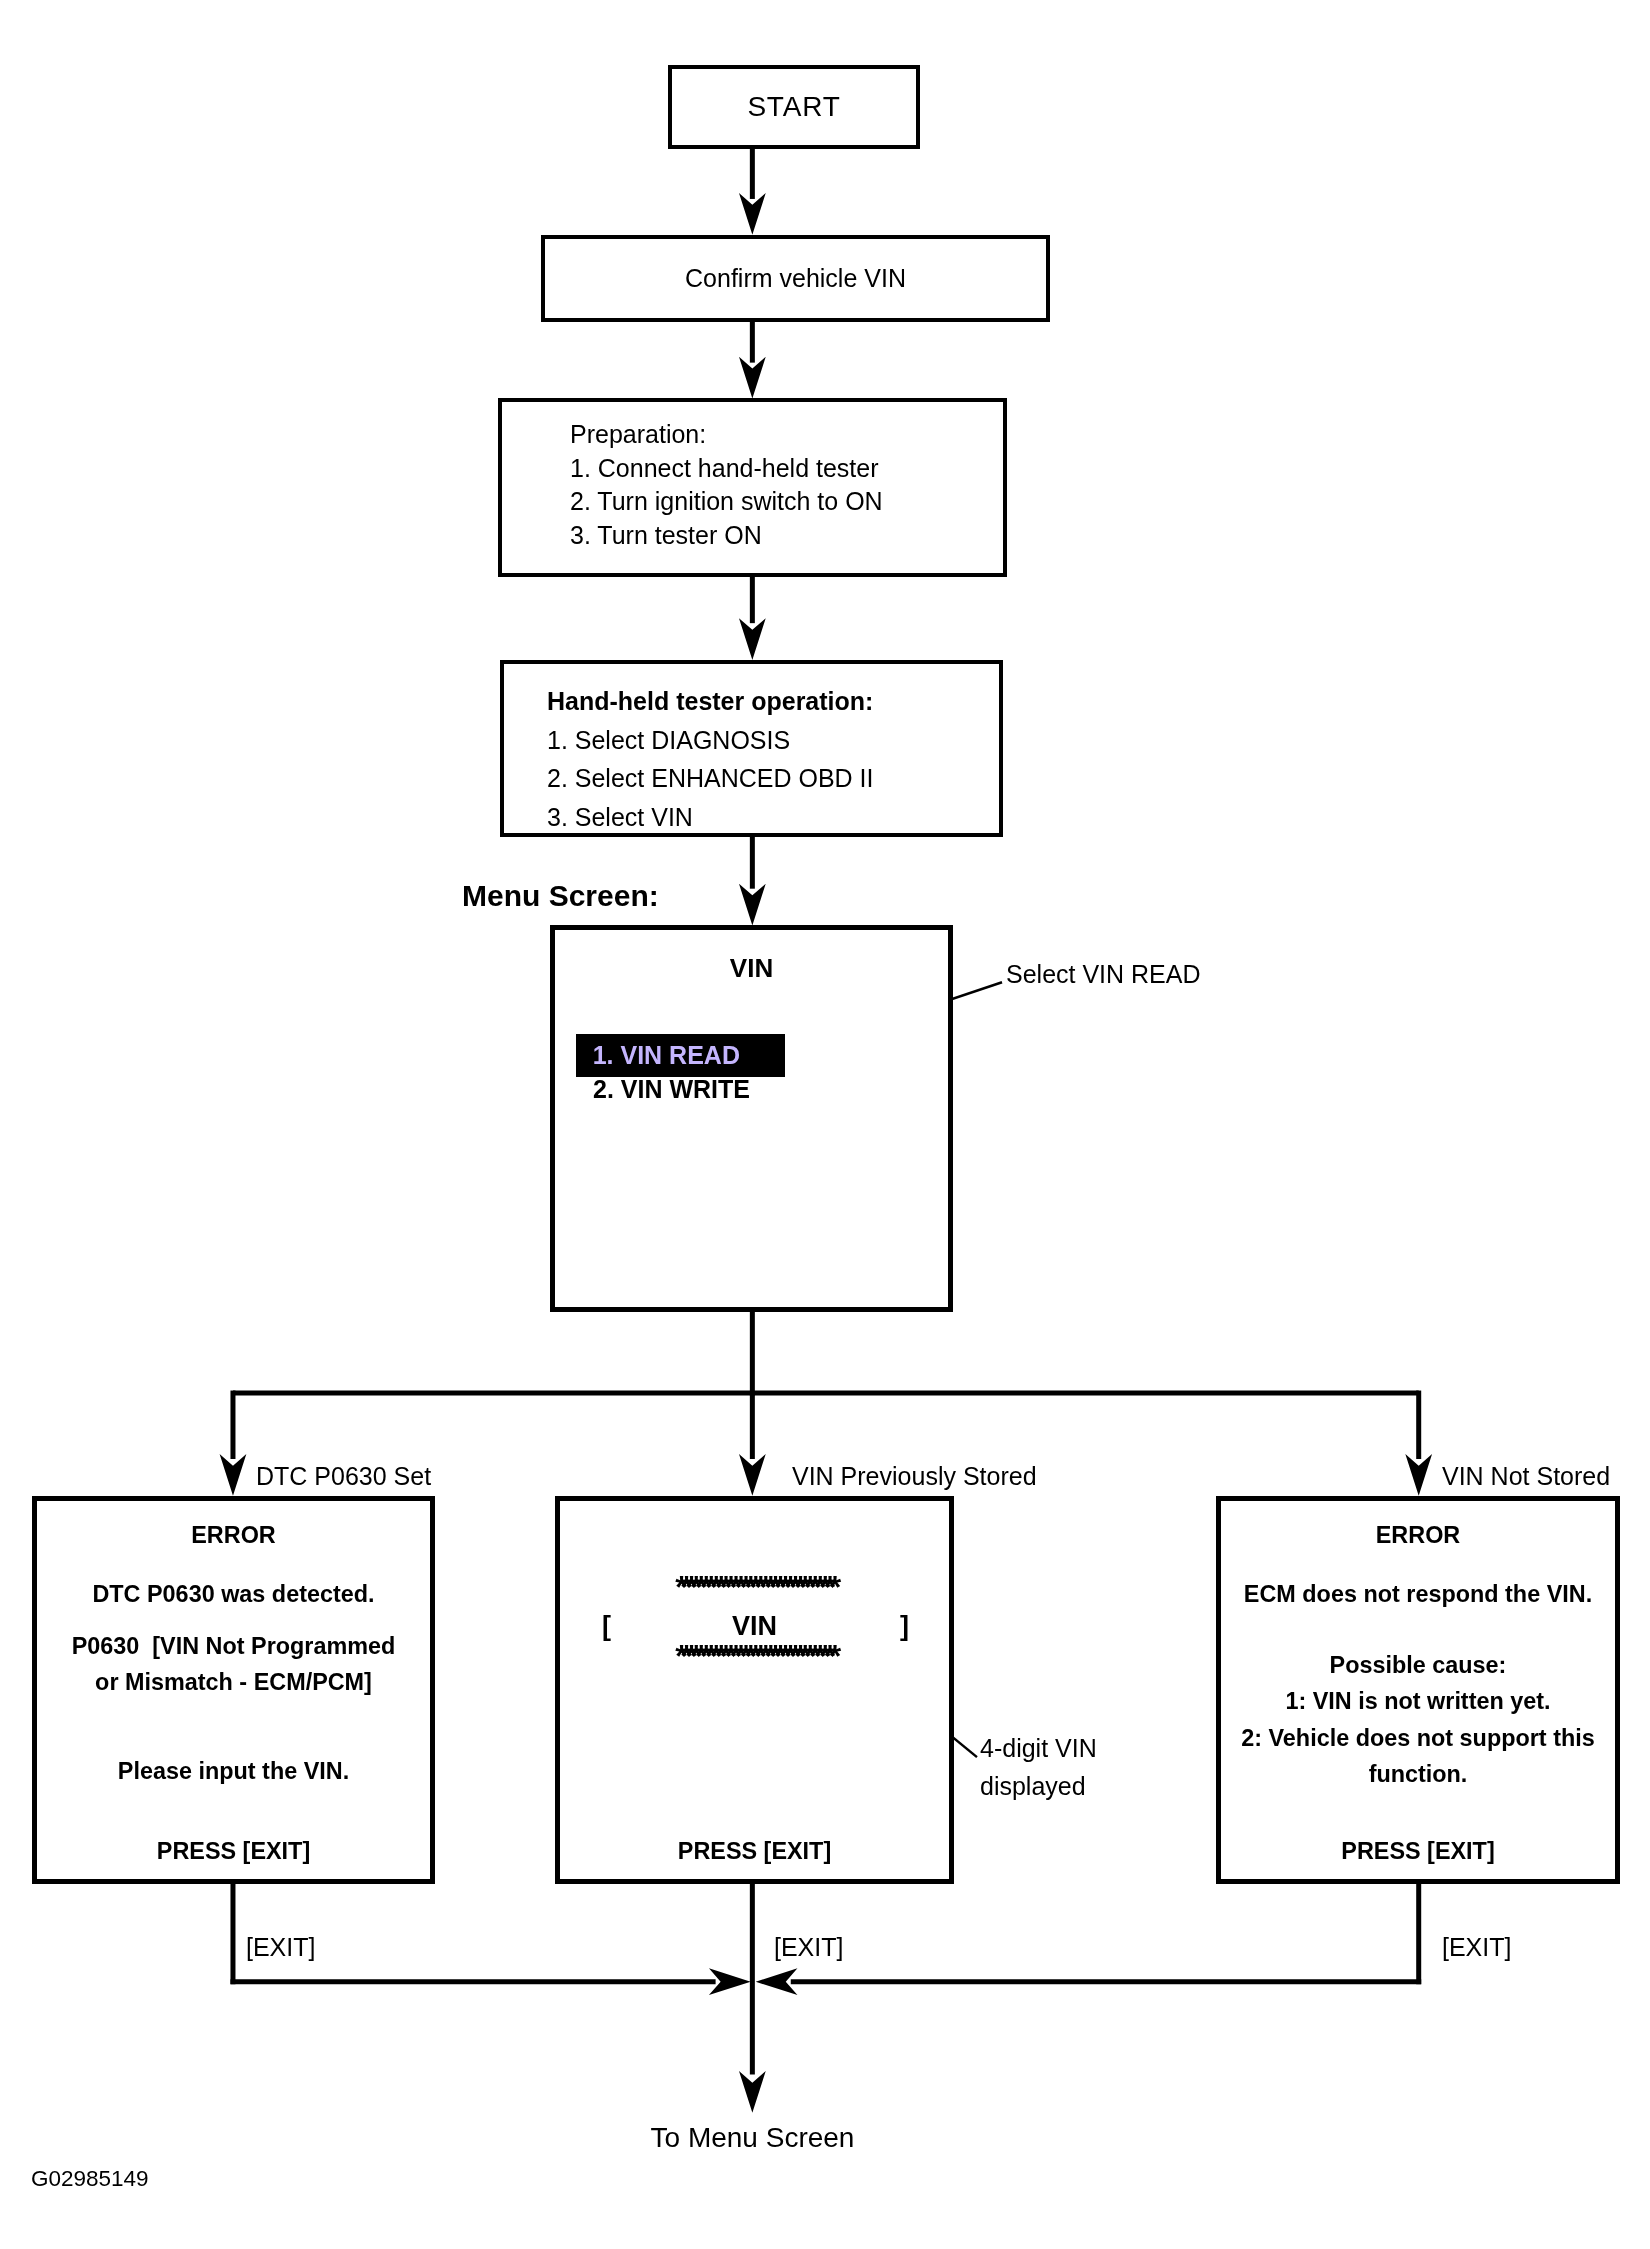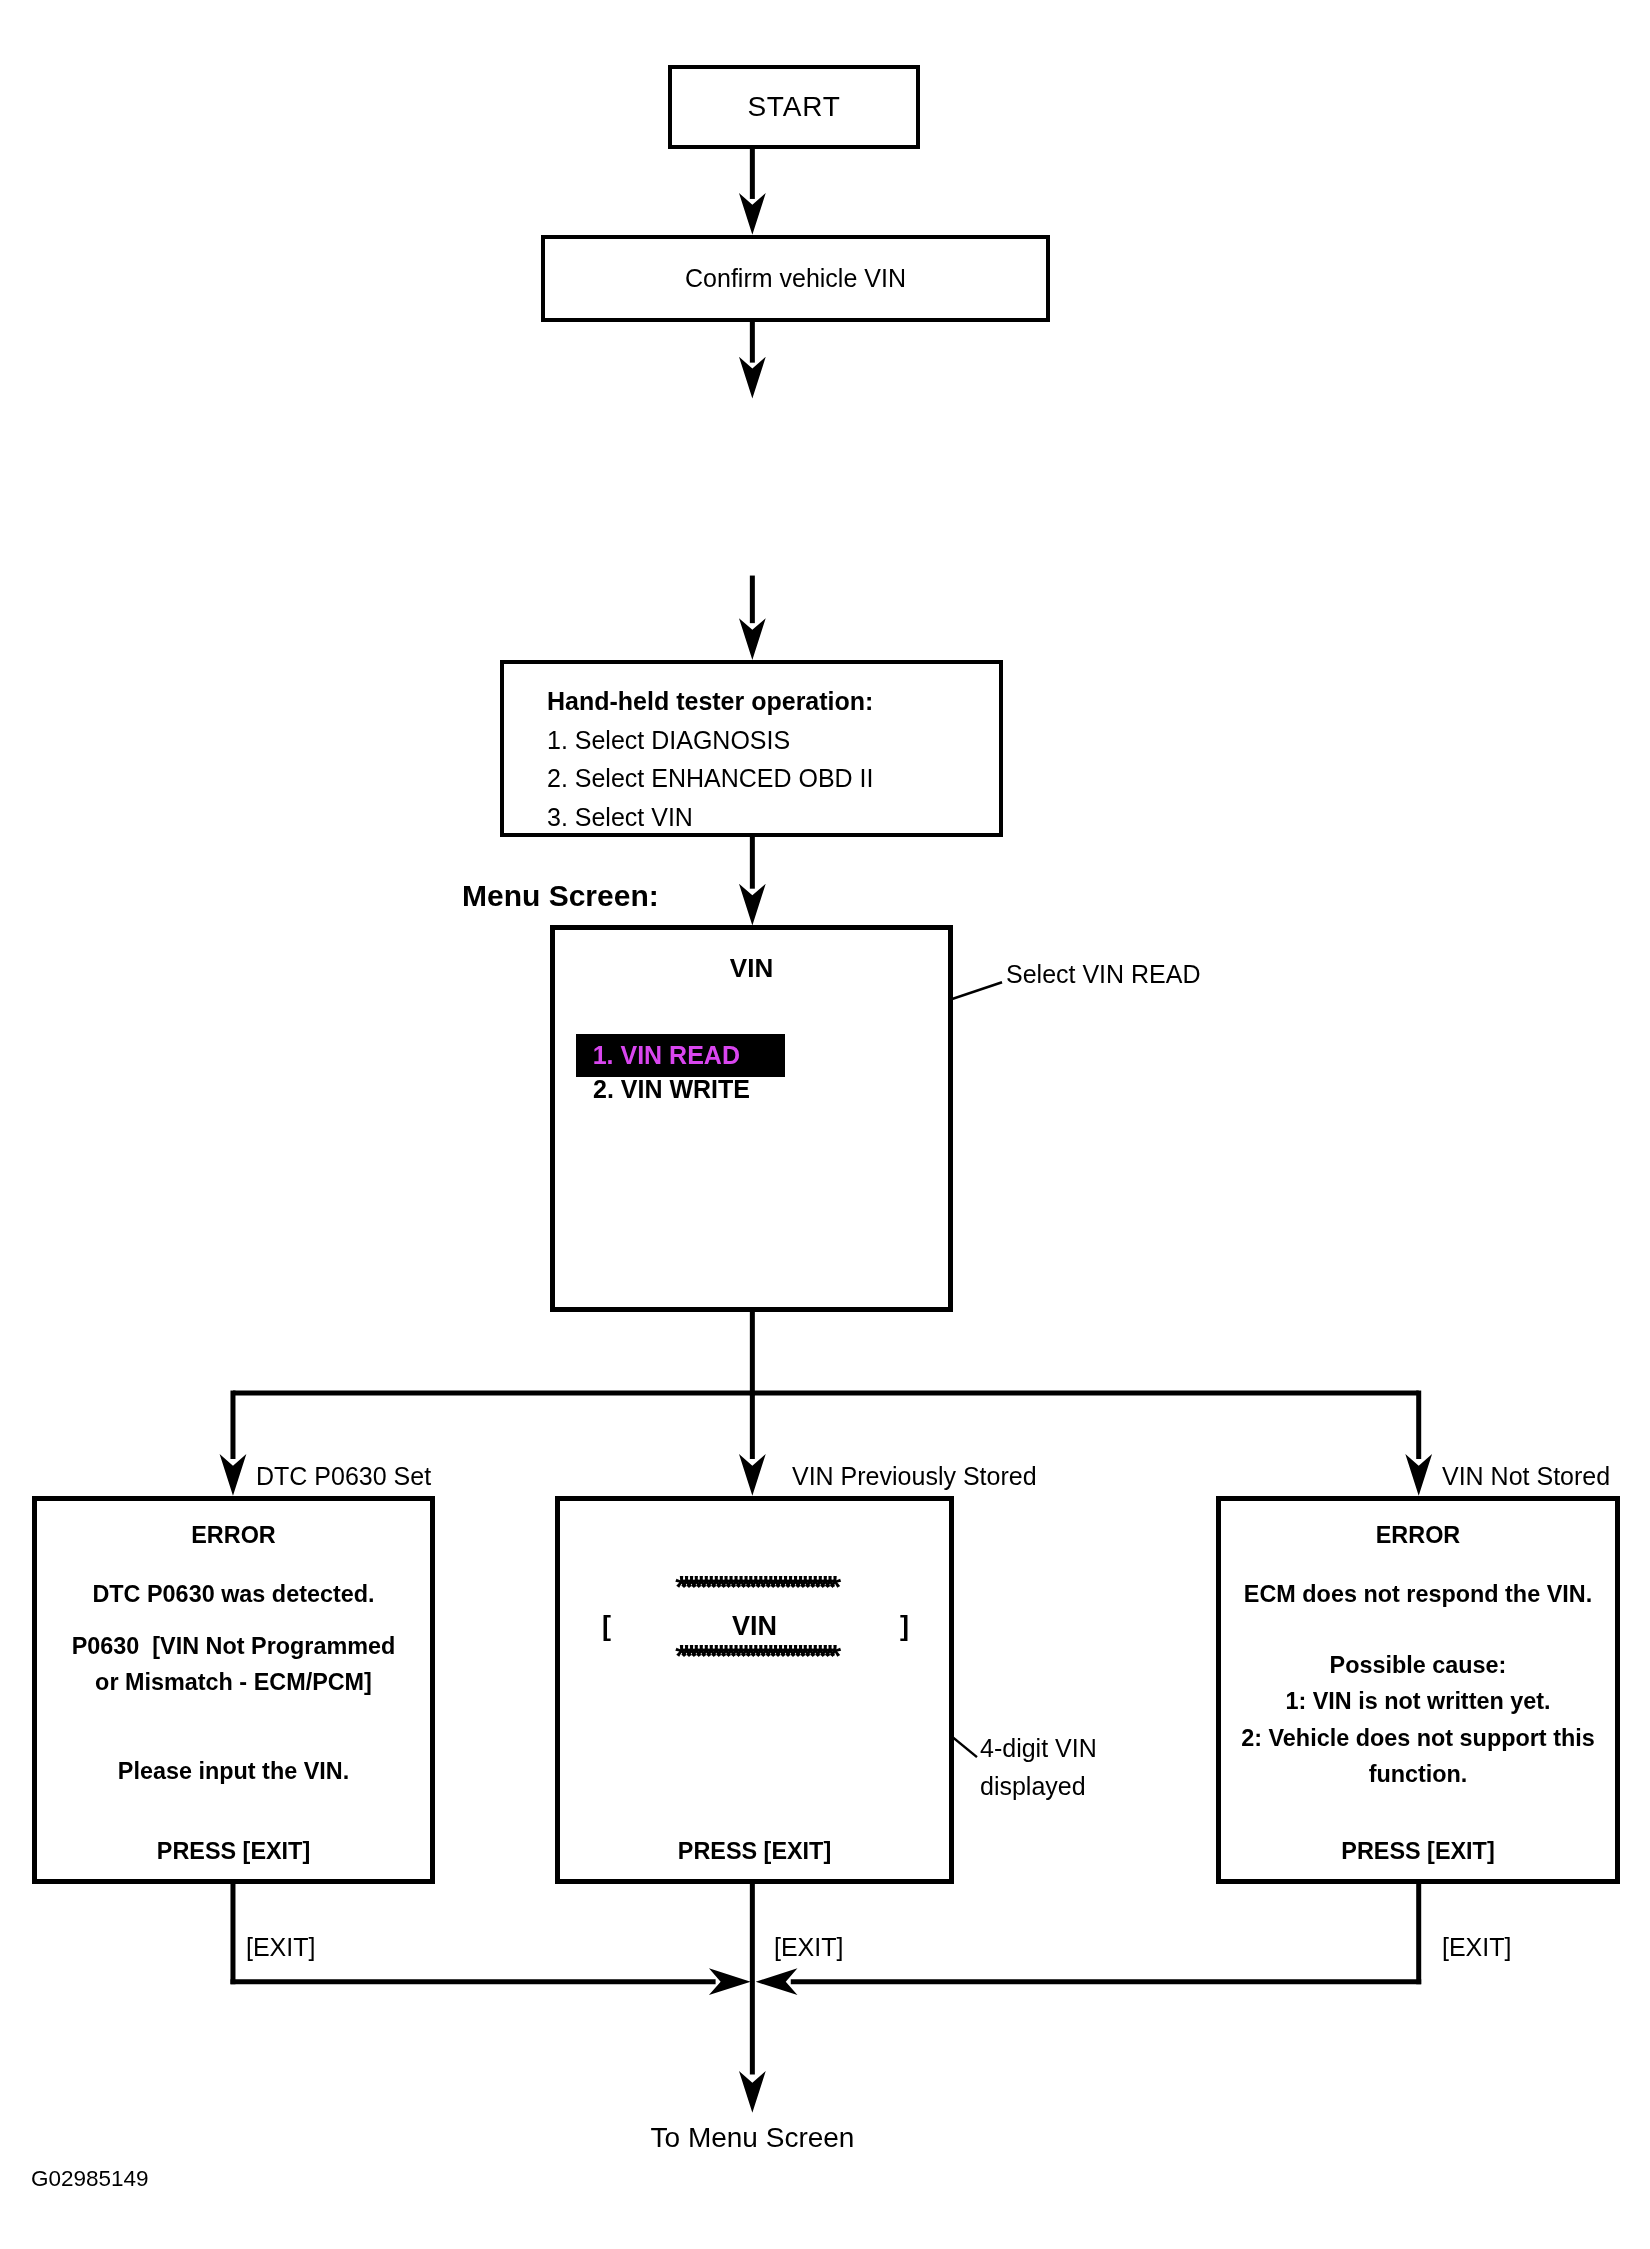--- a/index.html
+++ b/index.html
@@ -22,21 +22,21 @@
     border:5.8px solid #000;background:#fff;
   }
   .center-flex{display:flex;align-items:center;justify-content:center;margin-left:42px;}
   .f30{font-size:25px;}
   .f28b{font-size:23.4px;font-weight:bold;}
   .ctr{left:0;right:0;text-align:center;}
   #svg-layer{position:absolute;left:0;top:0;z-index:1;}
   .boxlayer{z-index:2;}
   .txtlayer{z-index:3;}
   #menu-highlight{
-    position:absolute;background:#000;color:#d946ef;
+    position:absolute;background:#000;color:#c4b5fd;
     font-weight:bold;font-size:25px;
   }
   .stars{
     font-size:32px;font-weight:bold;letter-spacing:-7.5px;
     line-height:1;text-align:center;left:0;right:0;position:absolute;
     white-space:pre;
   }
 </style>
 </head>
 <body>
@@ -103,20 +103,26 @@
   </svg>
 
   <div class="fbox boxlayer center-flex" style="left:626px;top:65px;width:252px;height:84px;">
     <span style="font-size:28px;letter-spacing:0.8px;">START</span>
   </div>
 
   <div class="fbox boxlayer center-flex" style="left:499px;top:235px;width:509px;height:87px;">
     <span class="f30">Confirm vehicle VIN</span>
   </div>
 
+  <div class="fbox boxlayer" style="left:498px;top:398px;width:509px;height:179px;">
+    <div class="tline f30" style="left:68px;top:18.4px;">Preparation:</div>
+    <div class="tline f30" style="left:68px;top:52px;">1. Connect hand-held tester</div>
+    <div class="tline f30" style="left:68px;top:85px;">2. Turn ignition switch to ON</div>
+    <div class="tline f30" style="left:68px;top:119px;">3. Turn tester ON</div>
+  </div>
 
   <div class="fbox boxlayer" style="left:500px;top:660px;width:503px;height:177px;">
     <div class="tline f30" style="left:43px;top:23.4px;font-weight:bold;">Hand-held tester operation:</div>
     <div class="tline f30" style="left:43px;top:62px;">1. Select DIAGNOSIS</div>
     <div class="tline f30" style="left:43px;top:100px;">2. Select ENHANCED OBD II</div>
     <div class="tline f30" style="left:43px;top:139px;">3. Select VIN</div>
   </div>
 
   <div class="screenbox boxlayer" style="left:550px;top:925px;width:403px;height:387px;">
     <div class="tline ctr" style="top:24px;font-size:26px;font-weight:bold;">VIN</div>

